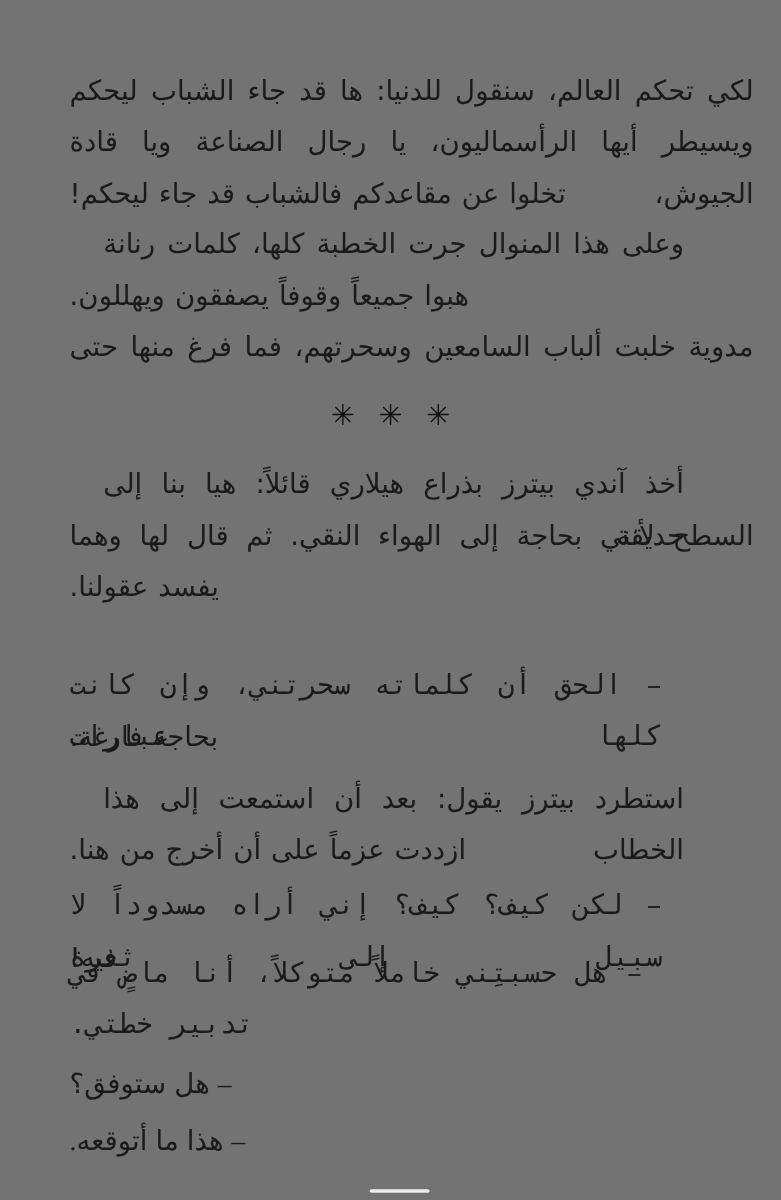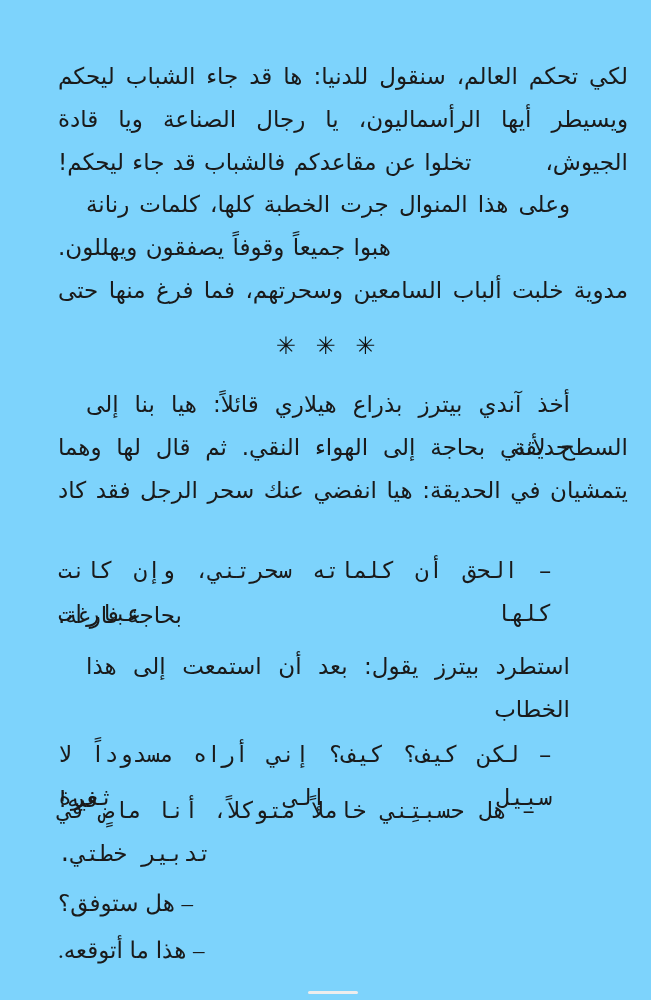--- a/index.html
+++ b/index.html
@@ -5,21 +5,21 @@
 <style>
   html, body { margin: 0; padding: 0; }
   body {
     width: 651px; height: 1000px;
     background: #ffffff;
     font-family: "DejaVu Sans", sans-serif;
   }
   .page {
     position: relative;
     width: 651px; height: 1000px;
-    background: #7dd3fc;
+    background: #737373;
     overflow: hidden;
     color: #1a1a1a;
   }
   .text-block { position: absolute; inset: 0; }
   .para {
     position: absolute;
     left: 58px; right: 23px;
     margin: 0;
     direction: rtl;
     font-size: 23px;
@@ -81,30 +81,31 @@
 
     <div class="sep">
       <span class="star">✳</span>
       <span class="star">✳</span>
       <span class="star">✳</span>
     </div>
 
     <p class="para" style="top:383px">
       <span class="ln ind-a">أخذ آندي بيترز بذراع هيلاري قائلاً: هيا بنا إلى حديقة</span>
       <span class="ln">السطح لأنني بحاجة إلى الهواء النقي. ثم قال لها وهما</span>
-      <span class="ln">يتمشيان في الحديقة: هيا انفضي عنك سحر الرجل فقد كاد</span>
+      <span class="ln last">يفسد عقولنا.</span>
     </p>
 
     <p class="para" style="top:551px">
       <span class="ln ind-b">– الحق أن كلماته سحرتني، وإن كانت كلها عبارات</span>
       <span class="ln last">بحاجة فارغة.</span>
     </p>
 
     <p class="para" style="top:645px">
       <span class="ln ind-a">استطرد بيترز يقول: بعد أن استمعت إلى هذا الخطاب</span>
+      <span class="ln last">ازددت عزماً على أن أخرج من هنا.</span>
     </p>
 
     <p class="para" style="top:735px">
       <span class="ln ind-b">– لكن كيف؟ كيف؟ إني أراه مسدوداً لا سبيل إلى ثغرة</span>
       <span class="ln last ind-s">فيه!</span>
     </p>
 
     <p class="para" style="top:791px">
       <span class="ln last ind-b">– هل حسبتِني خاملاً متوكلاً، أنا ماضٍ في تدبير خطتي.</span>
     </p>

